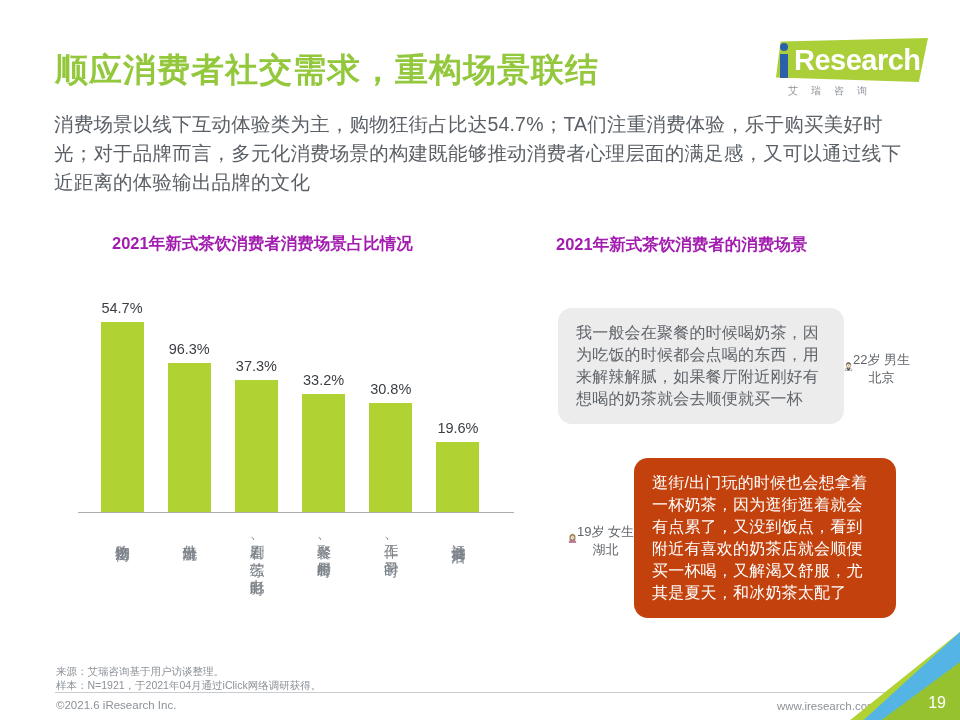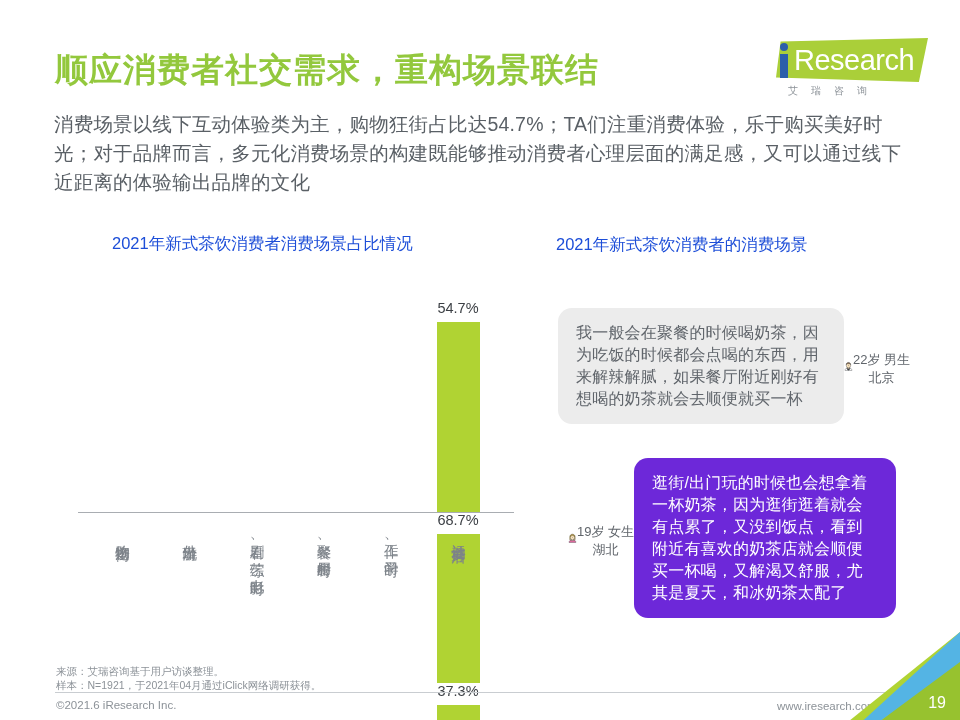--- a/index.html
+++ b/index.html
@@ -72,41 +72,41 @@
     width: 8px;
     height: 24px;
     background: #2b5faa;
     z-index: 3;
   }
   .logo-word {
     position: absolute;
     left: 32px;
     top: 6px;
     font-size: 29px;
-    font-weight: 400;
+    font-weight: 700;
     color: #ffffff;
     letter-spacing: -0.5px;
     z-index: 2;
   }
   .logo-cn {
     position: absolute;
     left: 26px;
     top: 46px;
     font-size: 10px;
     color: #8c9298;
     letter-spacing: 13px;
     font-weight: 500;
   }
 
   
   .section-title {
     position: absolute;
     font-size: 16.5px;
-    font-weight: 400;
-    color: #1d4ed8;
+    font-weight: 700;
+    color: #a21caf;
     white-space: nowrap;
   }
   #chart-title { left: 112px; top: 233px; }
   #quotes-title { left: 556px; top: 234px; }
 
   
   .chart-area {
     position: absolute;
     left: 66px;
     top: 285px;
@@ -117,21 +117,20 @@
     position: absolute;
     left: 0;
     bottom: 18px;
     width: 100%;
     height: 212px;
     display: flex;
     align-items: flex-end;
     justify-content: space-between;
     padding: 0 34px;
     box-sizing: border-box;
-    flex-direction: column;
   }
   .bar-col {
     width: 44px;
     display: flex;
     flex-direction: column;
     align-items: center;
     justify-content: flex-end;
     height: 100%;
   }
   .bar-value {
@@ -193,21 +192,21 @@
     line-height: 22px;
     letter-spacing: 0.2px;
     box-sizing: border-box;
   }
   .bubble-grey {
     background: #ececec;
     color: #60656b;
     width: 286px;
   }
   .bubble-green {
-    background: #6d28d9;
+    background: #c2410c;
     color: #ffffff;
     width: 262px;
   }
 
   .person {
     width: 66px;
     display: flex;
     flex-direction: row;
     align-items: center;
     flex: 0 0 auto;
@@ -315,21 +314,21 @@
 
 <div class="section-title" id="chart-title">2021年新式茶饮消费者消费场景占比情况</div>
 
 <div class="chart-area">
   <div class="bars-row">
     <div class="bar-col">
       <span class="bar-value">54.7%</span>
       <div class="bar-rect" style="height:194px"></div>
     </div>
     <div class="bar-col">
-      <span class="bar-value">68.7%</span>
+      <span class="bar-value">96.3%</span>
       <div class="bar-rect" style="height:149px"></div>
     </div>
     <div class="bar-col">
       <span class="bar-value">37.3%</span>
       <div class="bar-rect" style="height:132px"></div>
     </div>
     <div class="bar-col">
       <span class="bar-value">33.2%</span>
       <div class="bar-rect" style="height:118px"></div>
     </div>

